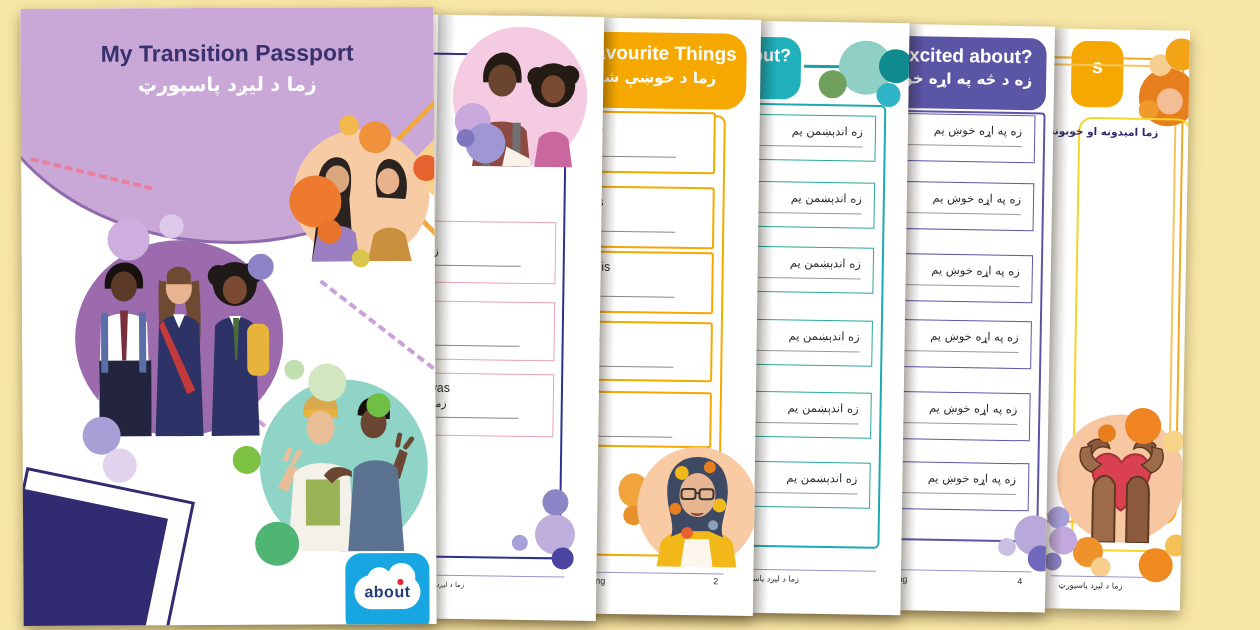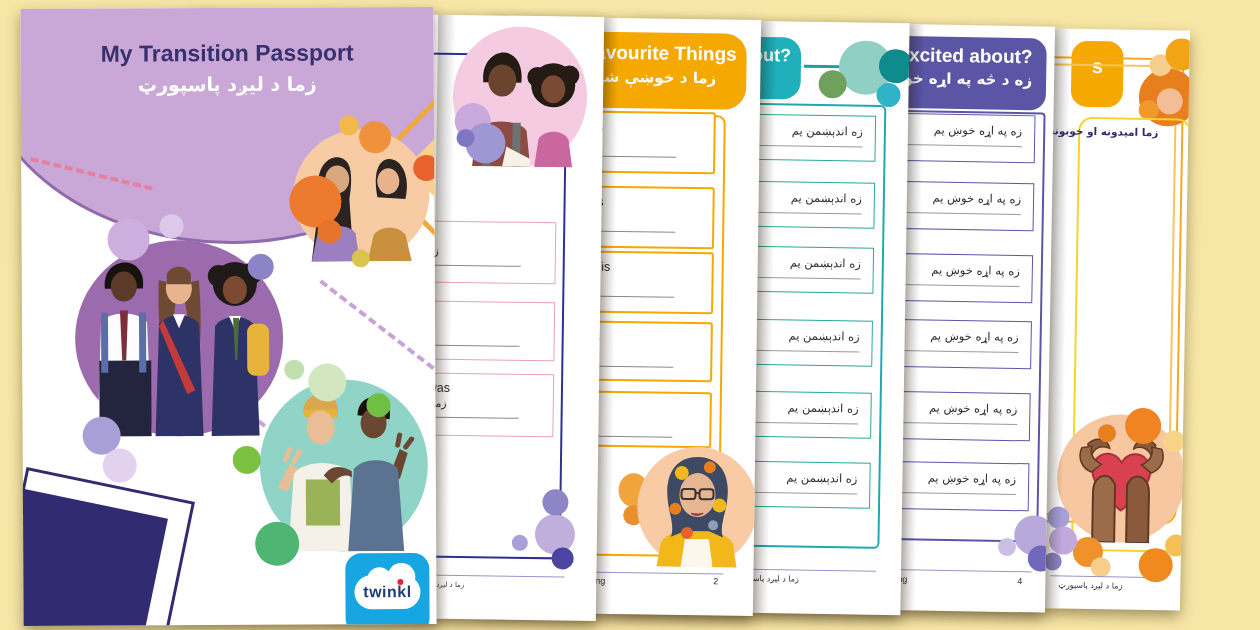--- a/index.html
+++ b/index.html
@@ -333,18 +333,18 @@
     <div class="circ" style="left:210px;top:438px;width:28px;height:28px;background:#7CC142;"></div>
     <div class="circ" style="left:232px;top:514px;width:44px;height:44px;background:#4FB573;"></div>
 
     <div style="position:absolute;left:-16px;top:474px;width:166px;height:166px;border:3px solid #312C72;transform:rotate(12deg);"></div>
     <div style="position:absolute;left:-30px;top:492px;width:160px;height:160px;background:#312C72;transform:rotate(12deg);"></div>
 
     <div style="position:absolute;left:322px;top:546px;width:84px;height:81px;background:#18A6E2;border-radius:16px;">
       <div style="position:absolute;left:9px;top:22px;width:66px;height:34px;background:#fff;border-radius:17px;"></div>
       <div class="circ" style="left:22px;top:14px;width:24px;height:24px;background:#fff;"></div>
       <div class="circ" style="left:42px;top:10px;width:28px;height:28px;background:#fff;"></div>
-      <span style="position:absolute;left:0;right:0;top:30px;text-align:center;font-weight:bold;font-size:16px;color:#223C77;letter-spacing:.5px;">twinkl</span>
+      <span style="position:absolute;left:0;right:0;top:30px;text-align:center;font-weight:bold;font-size:16px;color:#223C77;letter-spacing:.5px;">about</span>
       <div class="circ" style="left:52px;top:26px;width:6px;height:6px;background:#E8262D;"></div>
     </div>
   </div>
 
 </div>
 
 </body></html>

